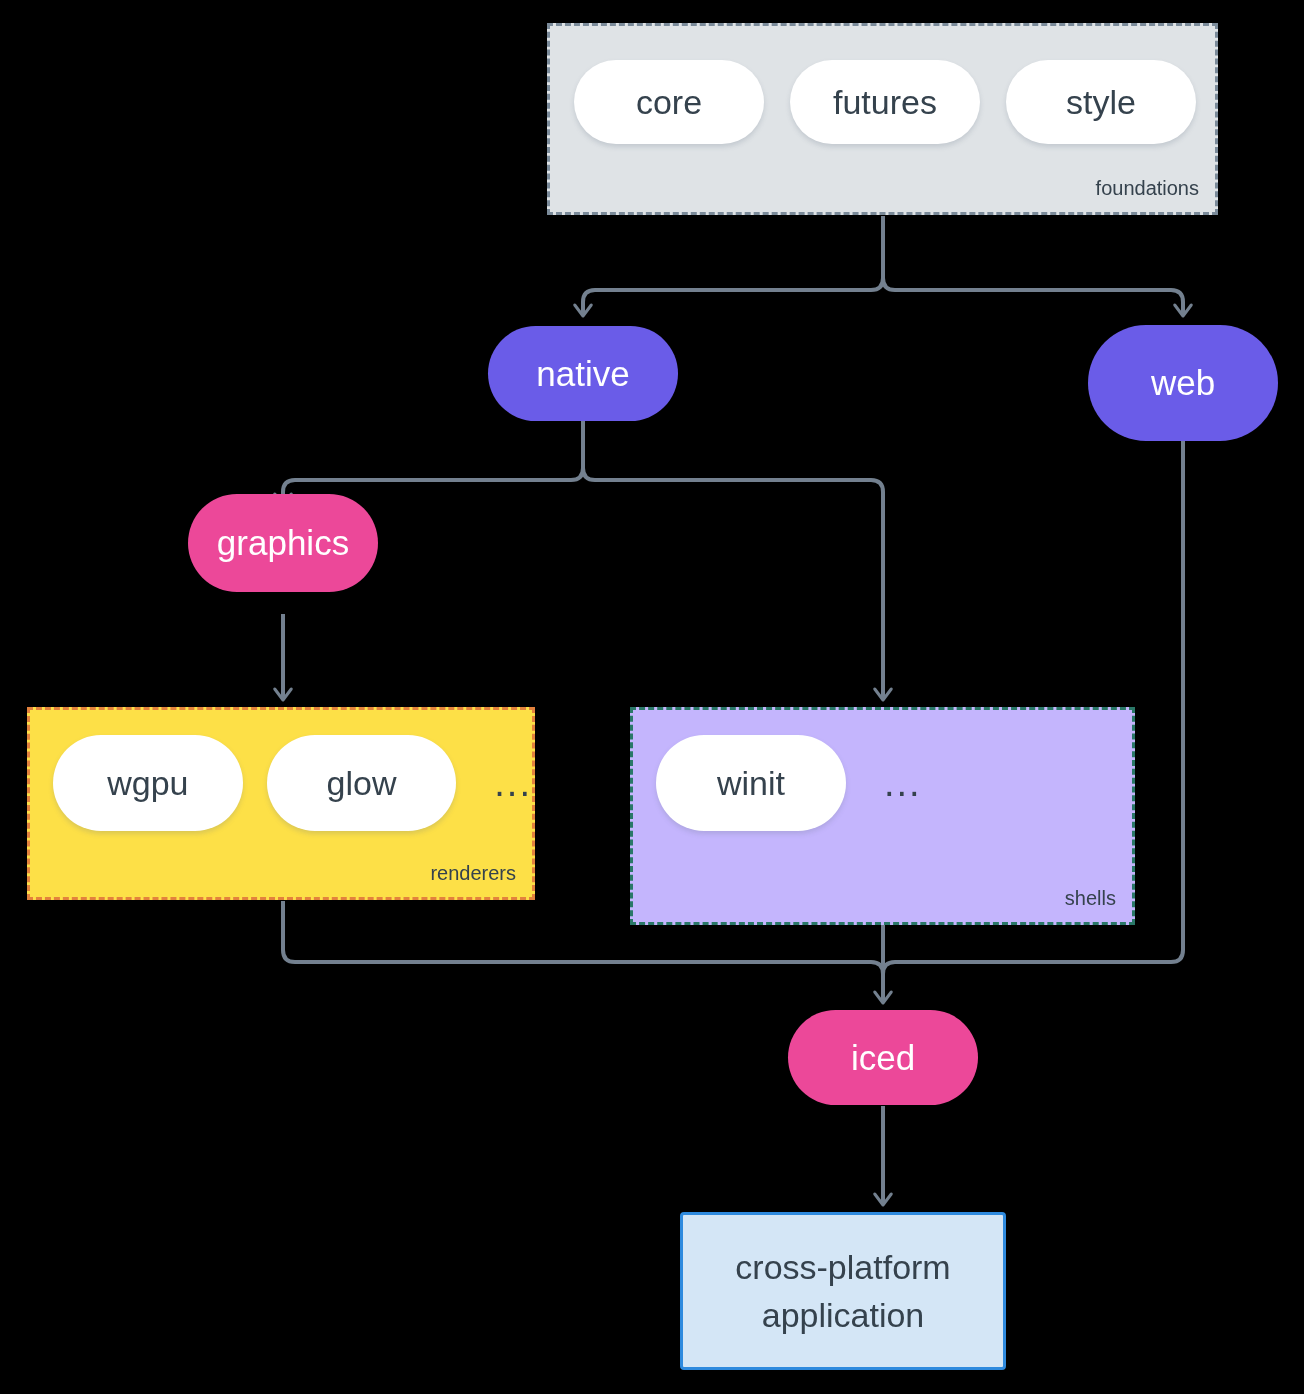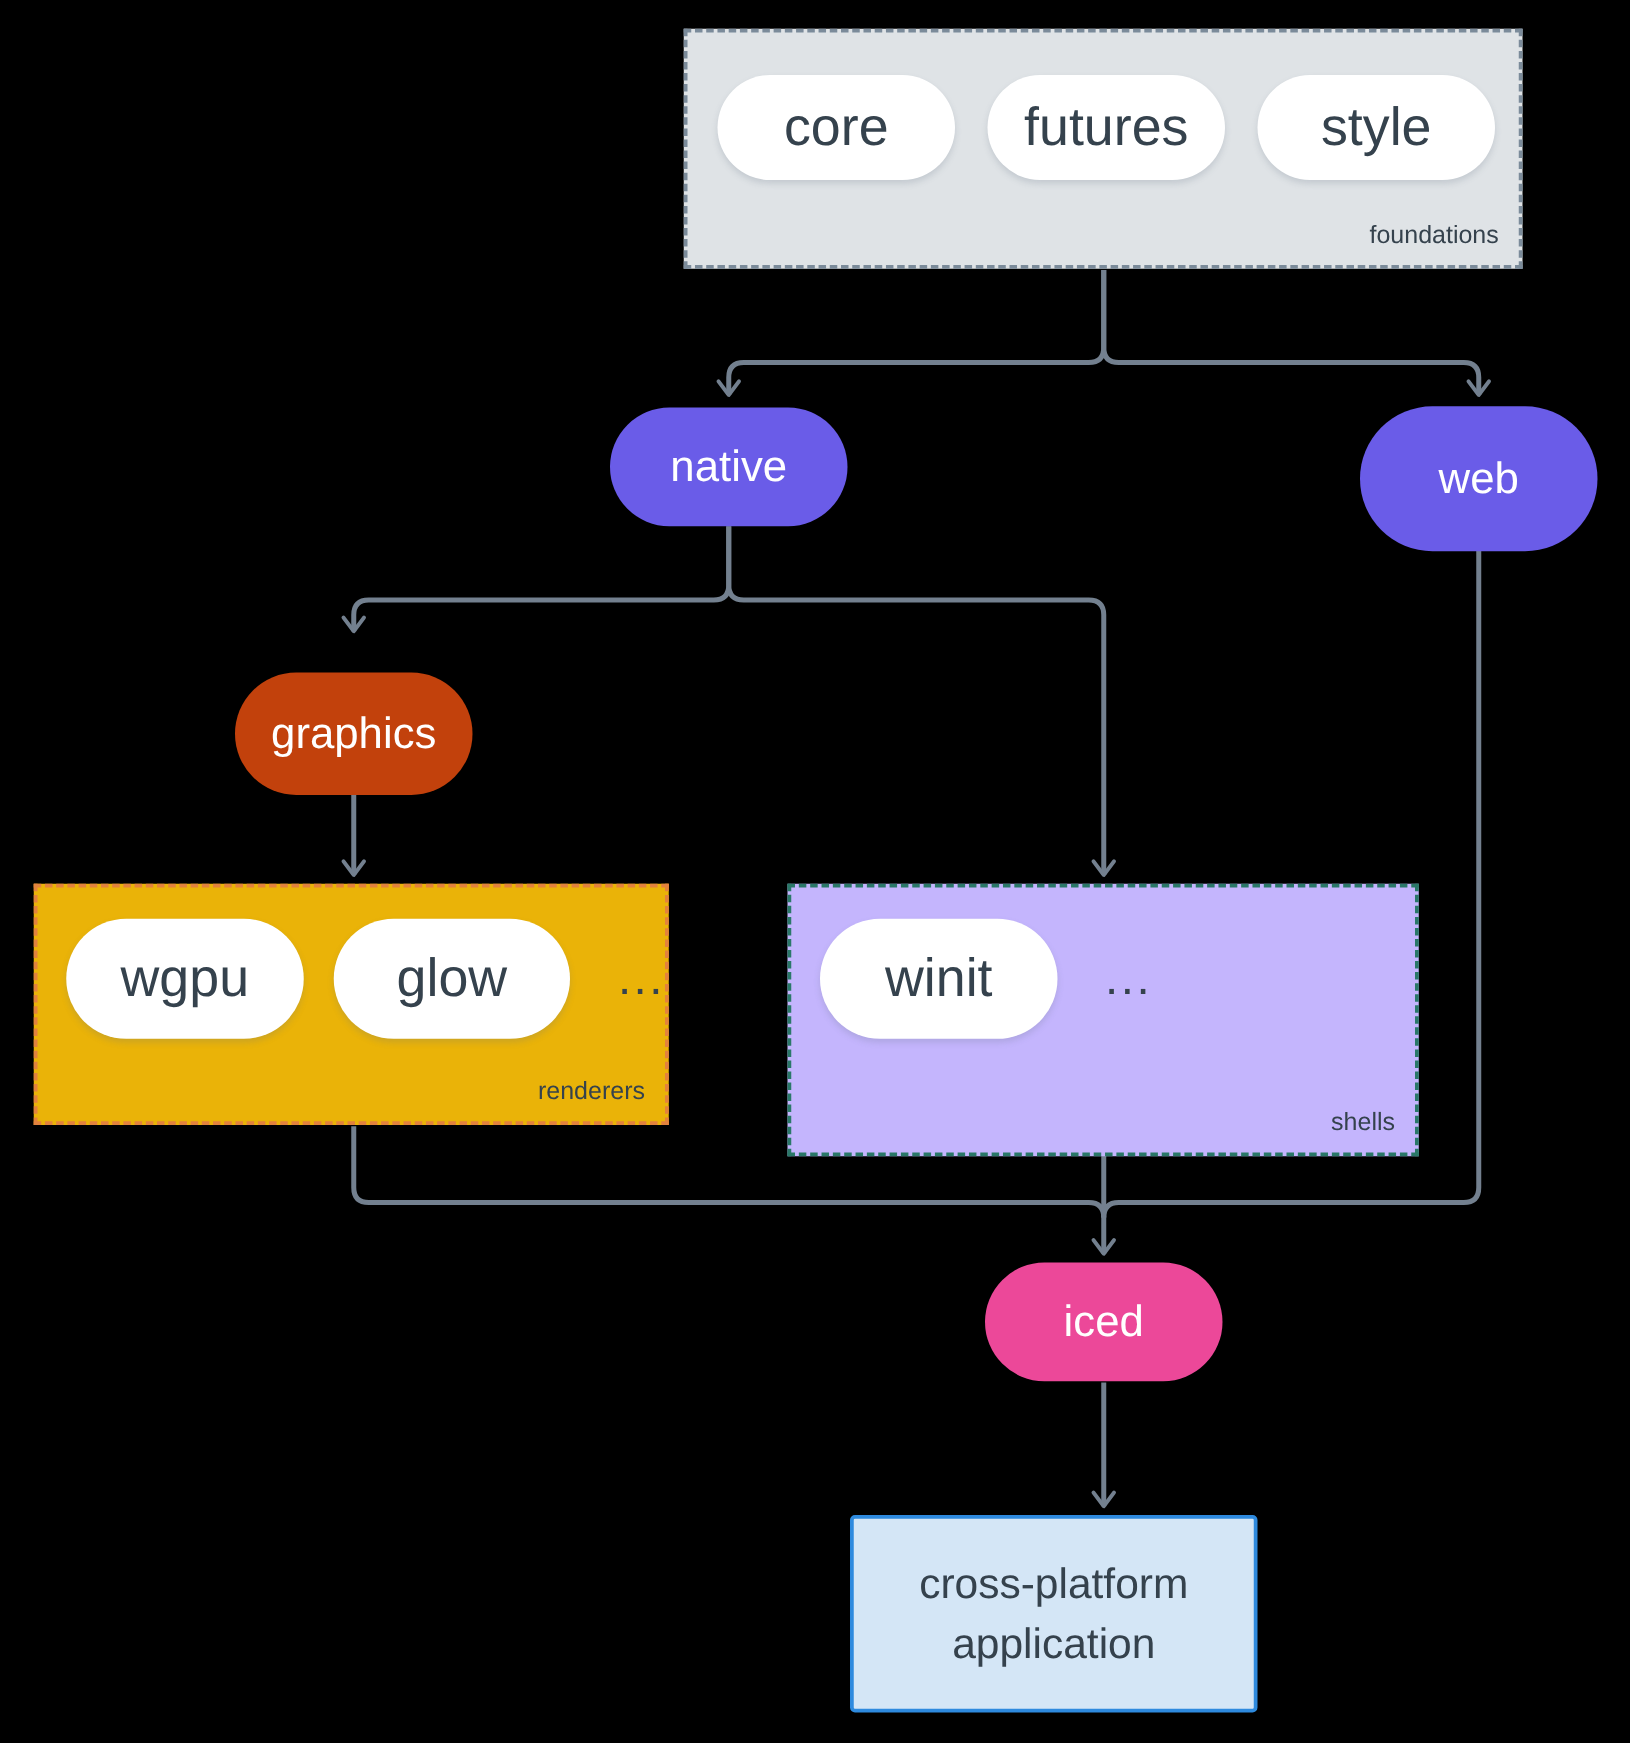--- a/index.html
+++ b/index.html
@@ -17,34 +17,34 @@
     box-sizing:border-box;
     border:3px dashed;
   }
   .group-foundations {
     left:547px; top:23px; width:671px; height:192px;
     background:#dfe3e6; border-color:#7b8b9a;
     padding:34px 0 0 24px;
   }
   .group-renderers {
     left:27px; top:707px; width:508px; height:193px;
-    background:#eab308; border-color:#e3823d;
+    background:#fde047; border-color:#e3823d;
     padding:25px 0 0 23px;
   }
   .group-shells {
     left:630px; top:707px; width:505px; height:218px;
     background:#c4b5fd; border-color:#2a7868;
     padding:25px 0 0 23px;
   }
   .pill-row { display:flex; align-items:center; gap:26px; }
   .group-shells .pill-row, .group-renderers .pill-row { gap:24px; }
 
   .pill {
     display:flex; align-items:center; justify-content:center;
-    font-size:43px; color:#35424d;
+    font-size:34px; color:#35424d;
     border-radius:60px;
     box-sizing:border-box;
   }
   .pill-white {
     background:#ffffff;
     width:190px; height:84px;
     box-shadow:0 3px 5px rgba(100,115,130,0.22);
   }
   .group-renderers .pill-white, .group-shells .pill-white { height:96px; }
 
@@ -56,21 +56,21 @@
   }
 
   .node-pill {
     position:absolute;
     display:flex; align-items:center; justify-content:center;
     color:#ffffff; font-size:35px;
     border-radius:60px;
   }
   .node-native  { left:488px;  top:326px;  width:190px; height:95px; background:#6a5ce8; }
   .node-web     { left:1088px; top:325px;  width:190px; height:116px; background:#6a5ce8; }
-  .node-graphics{ left:188px;  top:538px;  width:190px; height:98px; background:#c2410c; }
+  .node-graphics{ left:188px;  top:494px;  width:190px; height:98px; background:#ec4899; }
   .node-iced    { left:788px;  top:1010px; width:190px; height:95px; background:#ec4899; }
 
   .app-box {
     position:absolute;
     left:680px; top:1212px; width:326px; height:158px;
     box-sizing:border-box;
     background:#d4e6f6; border:3px solid #2e8ade; border-radius:4px;
     display:flex; flex-direction:column; align-items:center; justify-content:center;
     color:#35424d; font-size:34px; line-height:1.42; text-align:center;
   }

